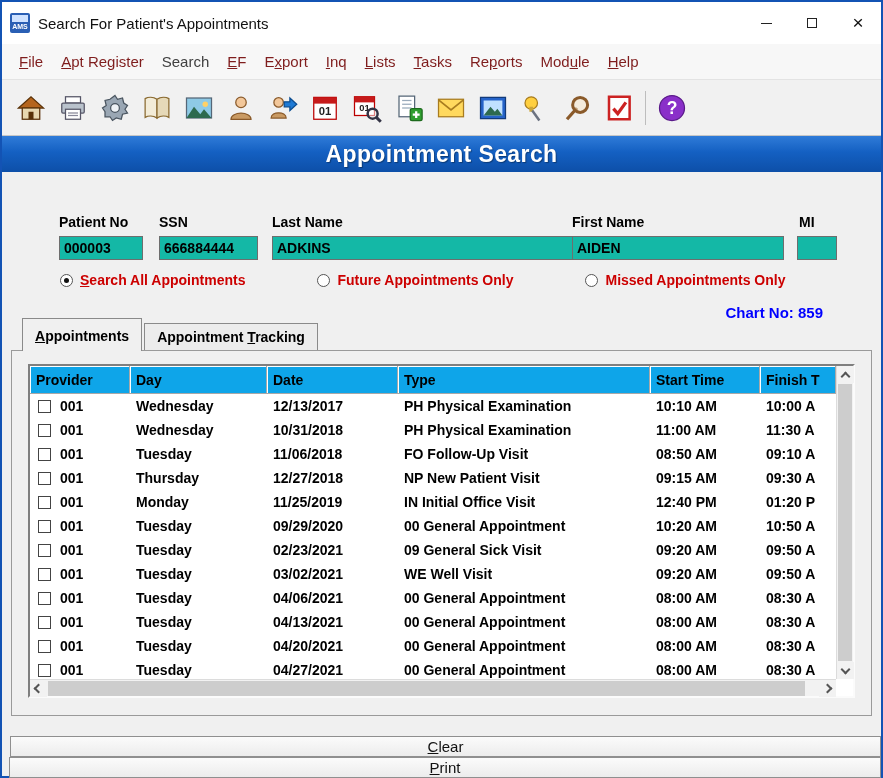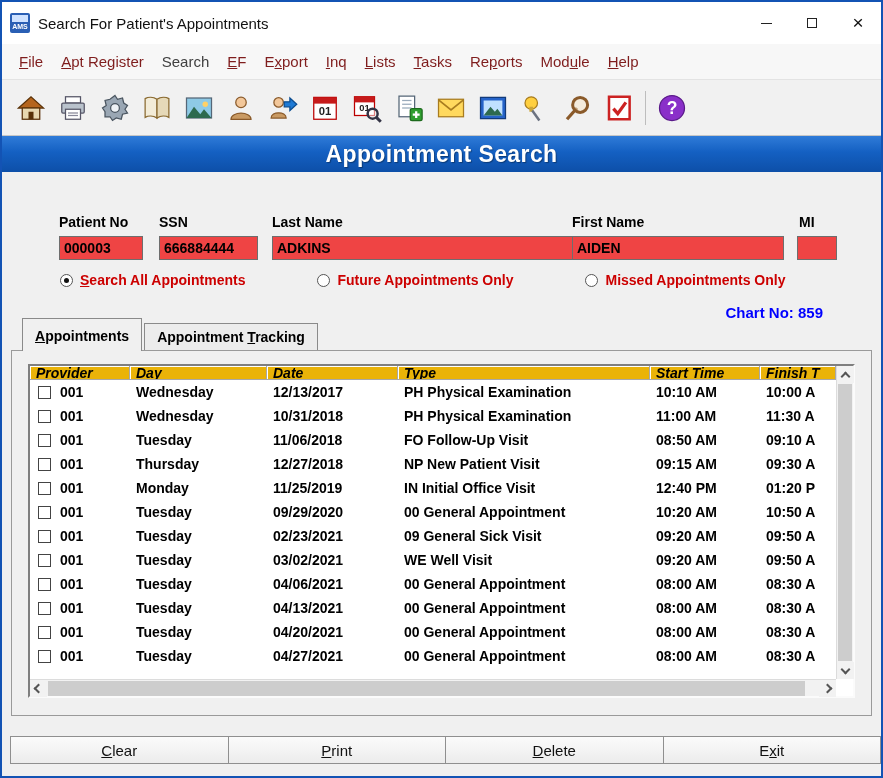--- a/index.html
+++ b/index.html
@@ -26,58 +26,58 @@
   .tb-btn{width:42px;height:44px;display:flex;align-items:center;justify-content:center;border:none;background:none;padding:0;}
   .tb-ic{display:block;}
   .tb-ic svg{width:30px;height:30px;display:block;}
   .tb-divider{width:1px;height:34px;background:#bdbdbd;margin:0 5px;}
   
   .banner{height:36px;background:linear-gradient(180deg,#2f7bd8 0%,#1460c2 45%,#0d4fa8 100%);display:flex;align-items:center;justify-content:center;flex:none;}
   .banner-title{color:#fff;font-size:23px;font-weight:bold;letter-spacing:.4px;text-shadow:1px 1px 1px rgba(0,0,0,.35);}
   
   .body{flex:1;position:relative;background:#f0f0f0;}
   .flabel{position:absolute;font-weight:bold;font-size:14px;color:#000;white-space:nowrap;}
-  .finput{position:absolute;height:24px;border:1px solid #6e6e6e;background:#ef4444;font-family:"Liberation Sans",sans-serif;
+  .finput{position:absolute;height:24px;border:1px solid #6e6e6e;background:#14b8a6;font-family:"Liberation Sans",sans-serif;
           font-weight:bold;font-size:14px;padding:0 4px;}
   .radio-row{position:absolute;left:58px;top:100px;display:flex;align-items:center;}
   .radio-opt{display:flex;align-items:center;font-weight:bold;font-size:14px;color:#cc0000;margin-right:72px;white-space:nowrap;}
   .radio-circle{width:13px;height:13px;border-radius:50%;border:1px solid #555;background:#fff;margin-right:7px;position:relative;flex:none;}
   .radio-circle.sel::after{content:"";position:absolute;left:3px;top:3px;width:5px;height:5px;border-radius:50%;background:#111;}
   .chart-no{position:absolute;right:58px;top:132px;color:#0000ff;font-weight:bold;font-size:15px;}
   
   .tabs{position:absolute;left:20px;top:146px;display:flex;align-items:flex-end;z-index:3;}
   .tab{border:1px solid #8a8a8a;border-bottom:none;background:#ececec;font-weight:bold;font-size:14px;
        height:27px;padding:5px 12px 0;margin-right:2px;margin-bottom:1px;white-space:nowrap;}
   .tab.active{height:33px;padding-top:9px;background:#f0f0f0;margin-bottom:0;z-index:4;}
   
   .panel{position:absolute;left:9px;right:9px;top:178px;height:366px;border:1px solid #9a9a9a;background:#f0f0f0;}
   .gridwrap{position:absolute;left:16px;right:16px;top:13px;height:334px;background:#fff;display:flex;
             border:2px solid;border-color:#7f7f7f #fbfbfb #fbfbfb #7f7f7f;}
   .grid-main{flex:1;display:flex;flex-direction:column;min-width:0;}
-  .grid-header{height:14px;display:flex;background:#eab308;flex:none;font-style:italic;}
+  .grid-header{height:28px;display:flex;background:#0ea5e9;flex:none;}
   .hcell{border-right:1px solid #a8a8a8;border-bottom:1px solid #a8a8a8;box-shadow:inset 1px 1px 0 #fff;
          display:flex;align-items:center;padding:0 6px;font-weight:bold;font-size:14px;flex:none;overflow:hidden;white-space:nowrap;}
   .c0{width:100px;}.c1{width:137px;}.c2{width:131px;}.c3{width:252px;}.c4{width:110px;}.c5{flex:1;min-width:0;width:auto;}
   .grid-rows{flex:1;background:#fff;overflow:hidden;}
   .grid-row{height:24px;display:flex;align-items:center;}
   .cell{padding:0 6px;font-weight:bold;font-size:14px;white-space:nowrap;overflow:hidden;flex:none;display:flex;align-items:center;}
   .cb{width:13px;height:13px;border:1px solid #444;background:#fff;margin:0 9px 0 2px;flex:none;}
   
   .hscroll{height:17px;background:#f2f2f2;display:flex;align-items:center;flex:none;border-top:1px solid #dcdcdc;}
   .sbtn{width:17px;height:17px;display:flex;align-items:center;justify-content:center;background:#f2f2f2;border:none;padding:0;flex:none;}
   .hthumb{flex:1;height:15px;background:#cdcdcd;margin:0 14px 0 1px;}
   .vscroll{width:17px;flex:none;background:#f2f2f2;display:flex;flex-direction:column;margin-bottom:17px;border-left:1px solid #dcdcdc;}
   .vthumb{flex:1;background:#cdcdcd;margin:1px 1px;}
   .ar{border:solid #555;border-width:0 2px 2px 0;display:inline-block;padding:2.5px;}
   .ar.up{transform:rotate(-135deg);margin-top:3px;}
   .ar.down{transform:rotate(45deg);margin-bottom:2px;}
   .ar.left{transform:rotate(135deg);}
   .ar.right{transform:rotate(-45deg);}
   
-  .buttonbar{position:absolute;left:8px;right:0;top:564px;height:28px;display:flex;}
+  .buttonbar{position:absolute;left:8px;right:0;top:564px;height:38px;display:flex;flex-direction:column;}
   .bbtn{flex:1;border:1px solid #8f8f8f;background:linear-gradient(180deg,#fbfbfb,#ececec);
         font-family:"Liberation Sans",sans-serif;font-size:15px;color:#111;margin-left:-1px;}
   .bbtn:first-child{margin-left:0;}
 </style>
 </head>
 <body>
 
 <div class="window">
 
   <div class="titlebar">

